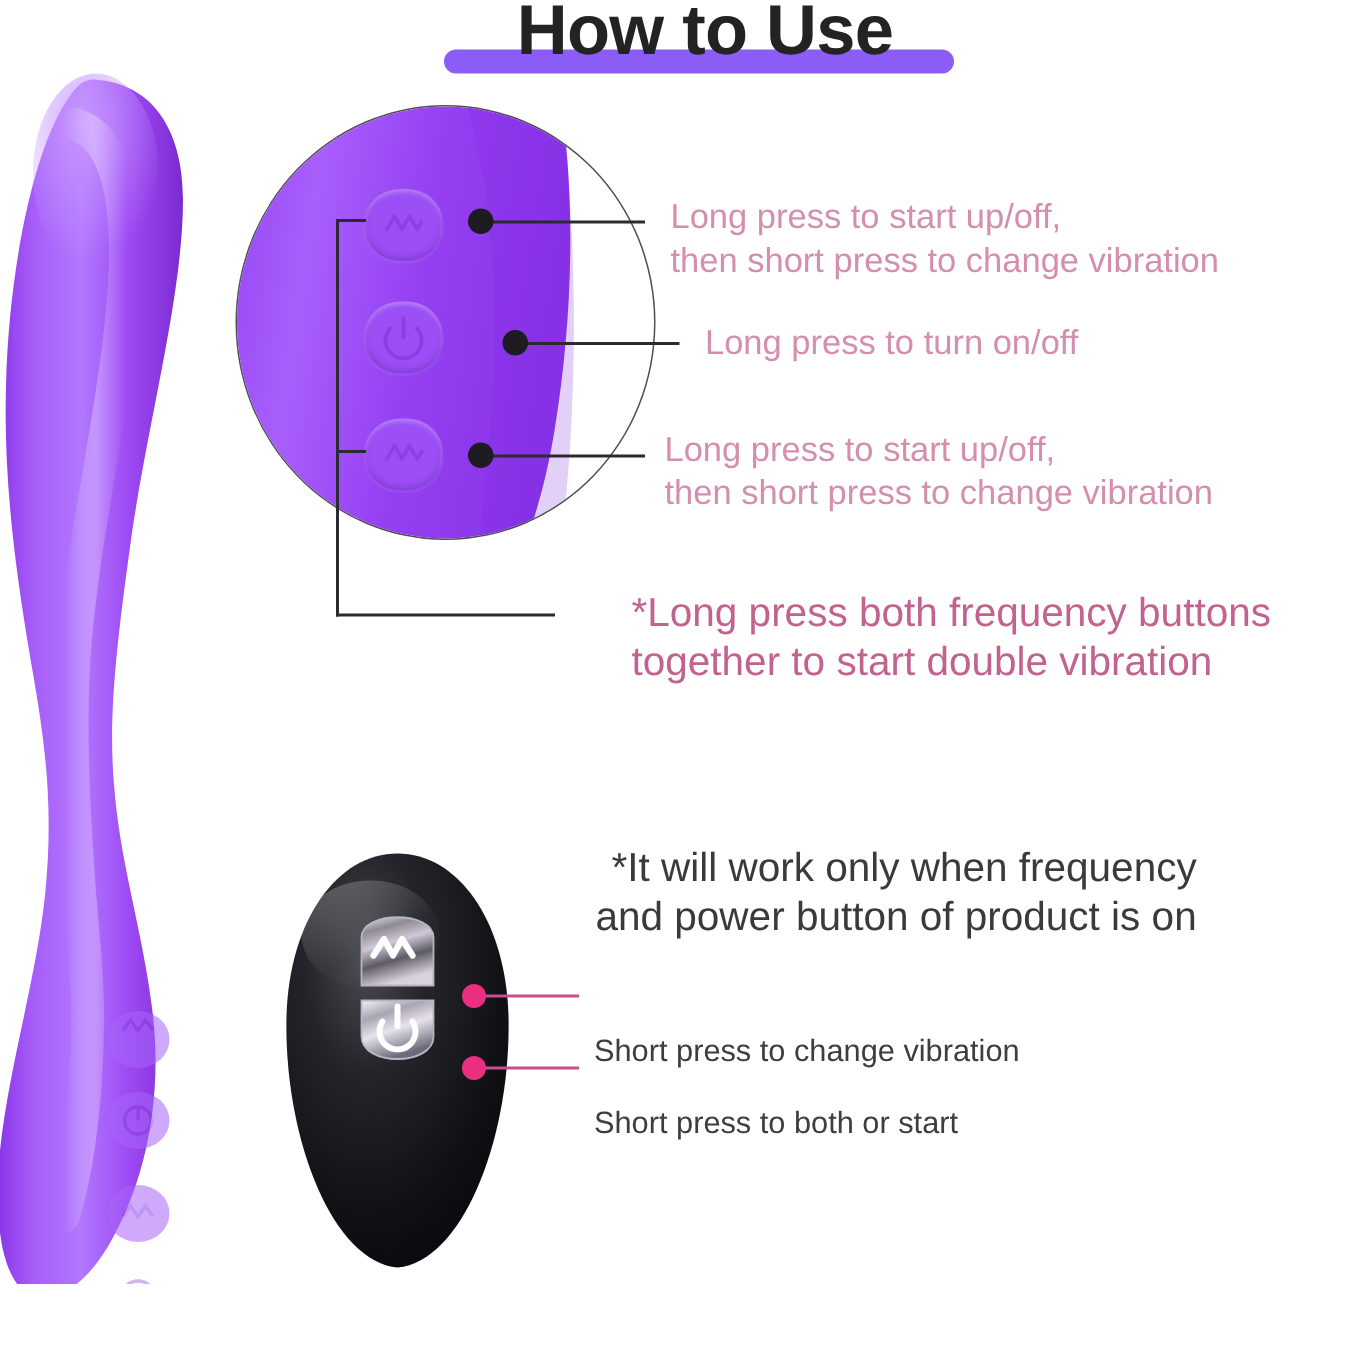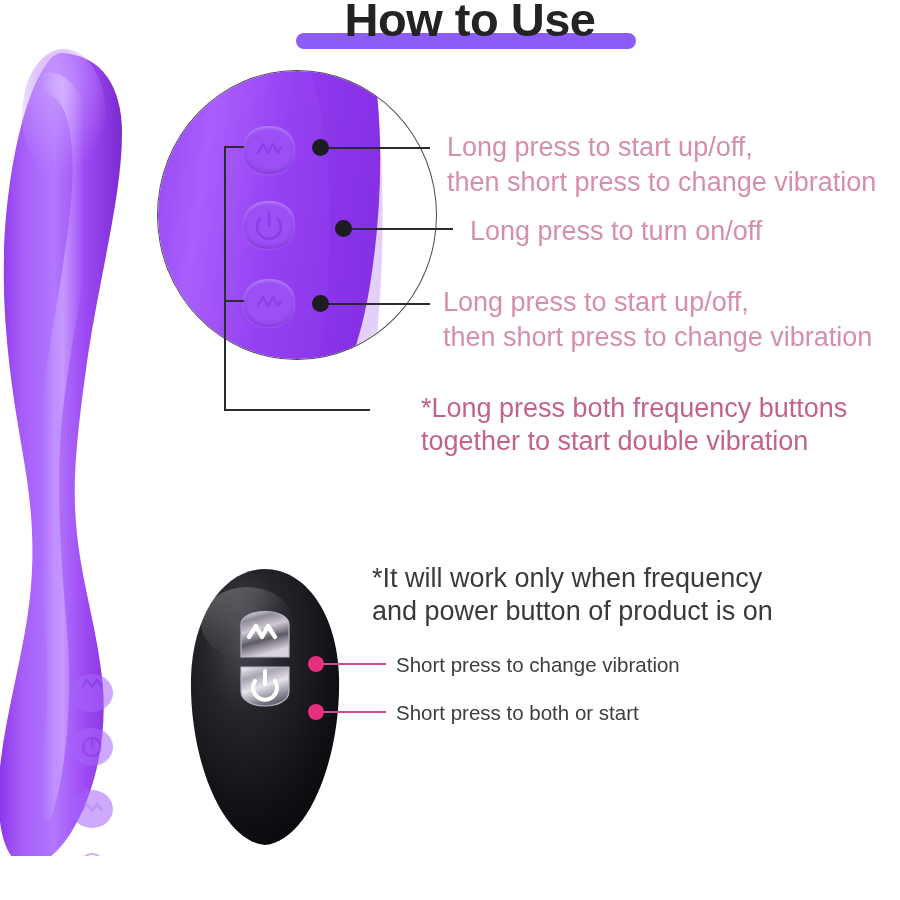--- a/index.html
+++ b/index.html
@@ -109,21 +109,21 @@
   .line-pink {
     position: absolute;
     height: 2px;
     background: #c94f91;
   }
 
   
   .note-pink {
     position: absolute;
     color: #d58fae;
-    font-size: 27px;
+    font-size: 23px;
     line-height: 1.28;
     white-space: pre-line;
   }
   .note-strong {
     position: absolute;
     color: #c2638f;
     font-size: 27px;
     line-height: 1.22;
     white-space: pre-line;
   }
@@ -133,20 +133,21 @@
     font-size: 27px;
     line-height: 1.22;
     white-space: pre-line;
   }
   .note-gray {
     position: absolute;
     color: #3d3d42;
     font-size: 20.5px;
     line-height: 1.25;
     white-space: nowrap;
+    margin-top: 36px;
   }
 
   
   #remote {
     position: absolute;
     left: 185px;
     top: 565px;
     width: 160px;
     height: 285px;
   }
@@ -277,21 +278,21 @@
 then short press to change vibration</div>
 
   <div class="note-pink" style="left:470px; top:214px;">Long press to turn on/off</div>
 
   <div class="note-pink" style="left:443px; top:285px;">Long press to start up/off,
 then short press to change vibration</div>
 
   <div class="note-strong" style="left:378px; top:392px;margin-left:43px;">*Long press both frequency buttons
 together to start double vibration</div>
 
-  <div class="note-dark" style="left:372px; top:562px;">*It will work only when frequency
+  <div class="note-dark" style="left:397px; top:562px;text-align:right;">*It will work only when frequency
 and power button of product is on</div>
 
   <div id="remote">
     <svg width="160" height="285" viewBox="0 0 160 285">
       <defs>
         <radialGradient id="remoteGrad" cx="0.36" cy="0.26" r="0.85">
           <stop offset="0%" stop-color="#4a4a52"></stop>
           <stop offset="32%" stop-color="#24242a"></stop>
           <stop offset="70%" stop-color="#121216"></stop>
           <stop offset="100%" stop-color="#07070a"></stop>

